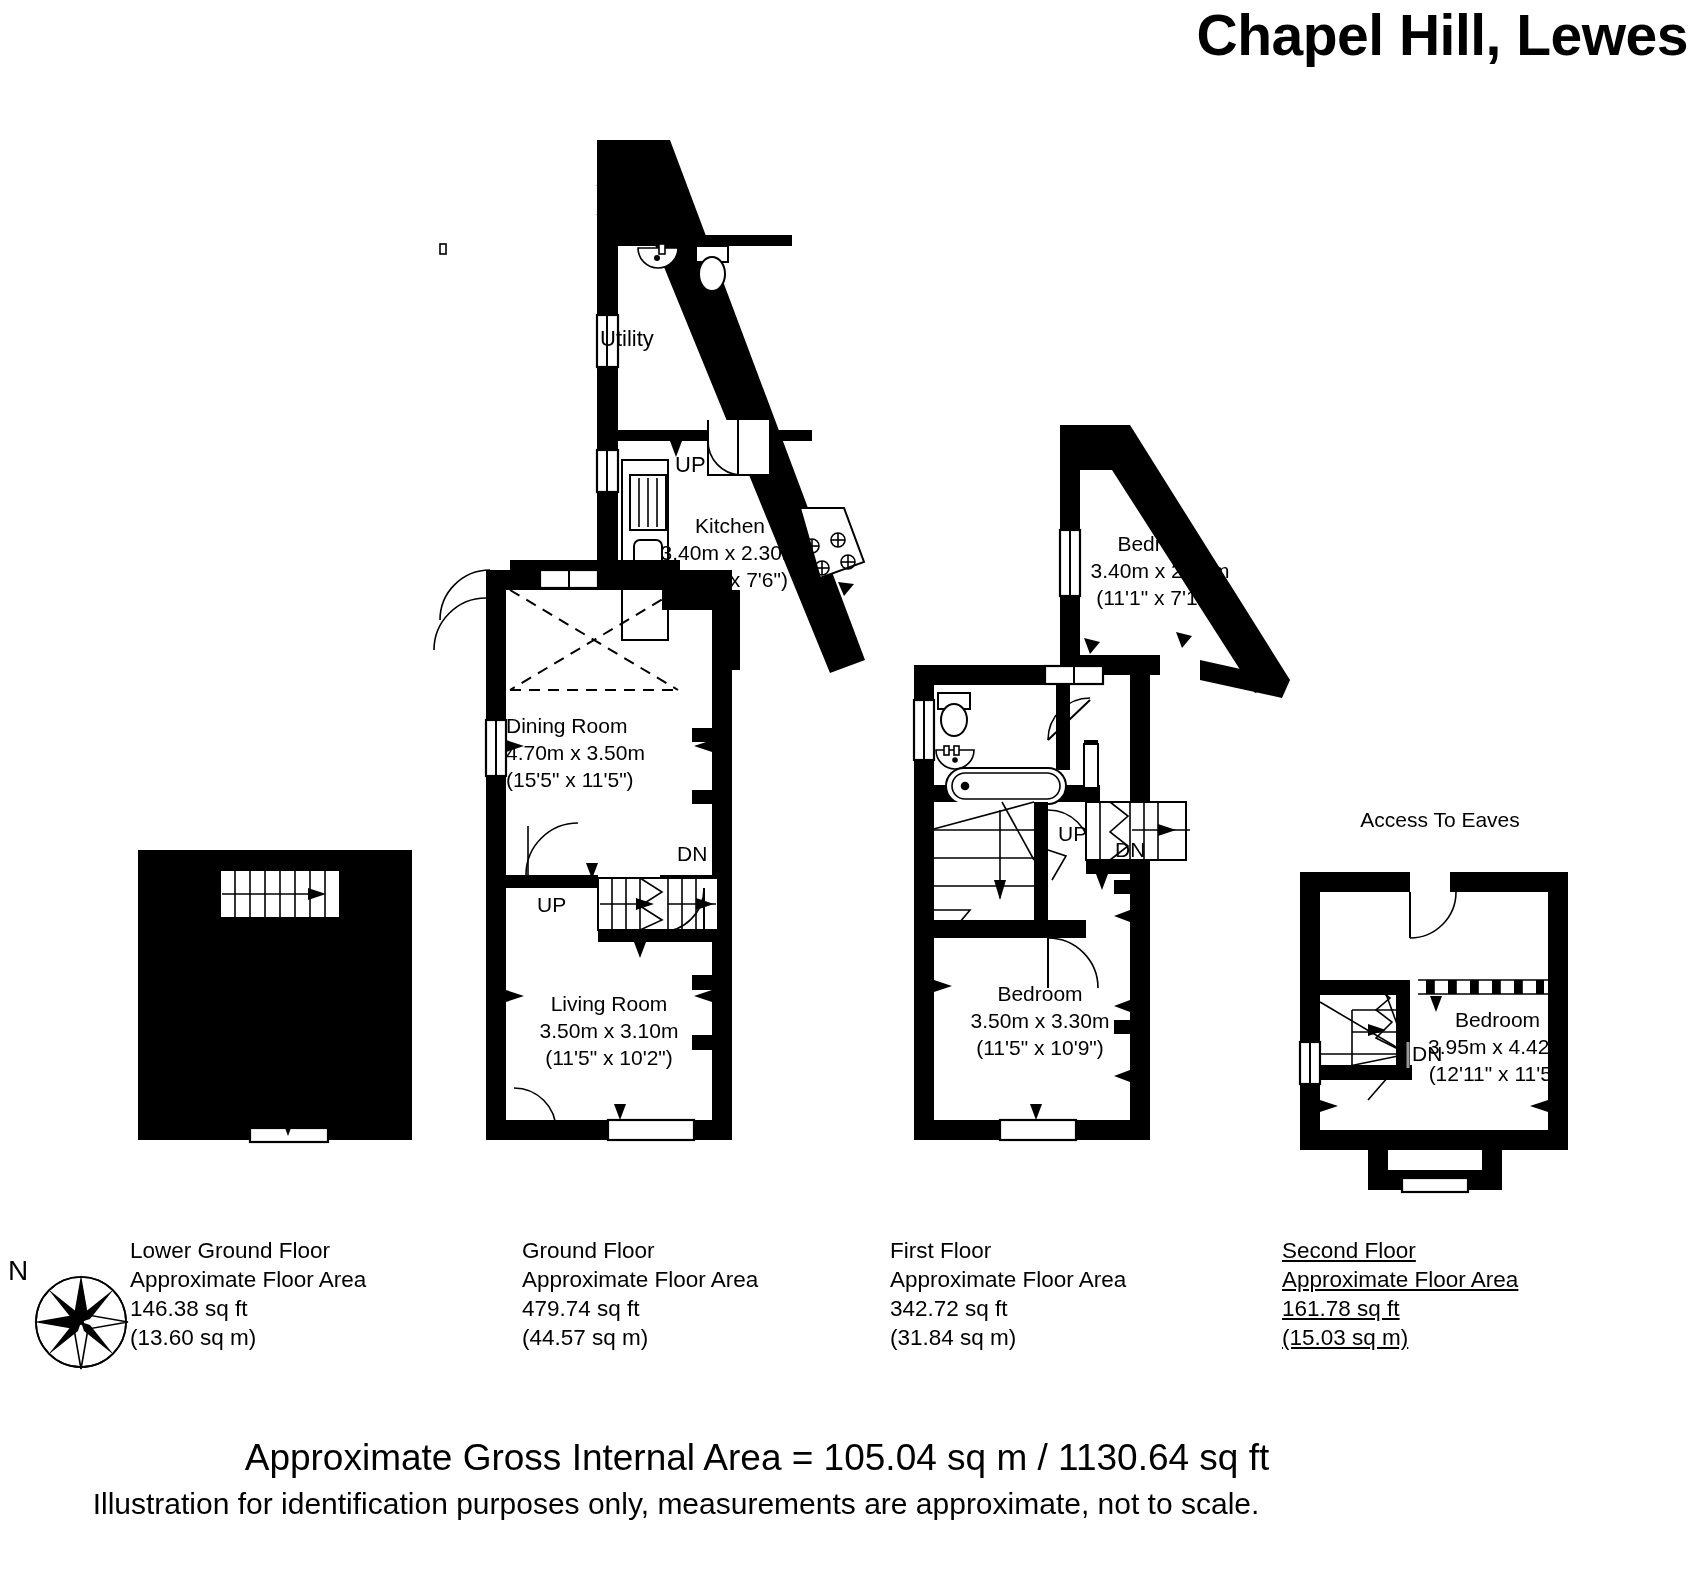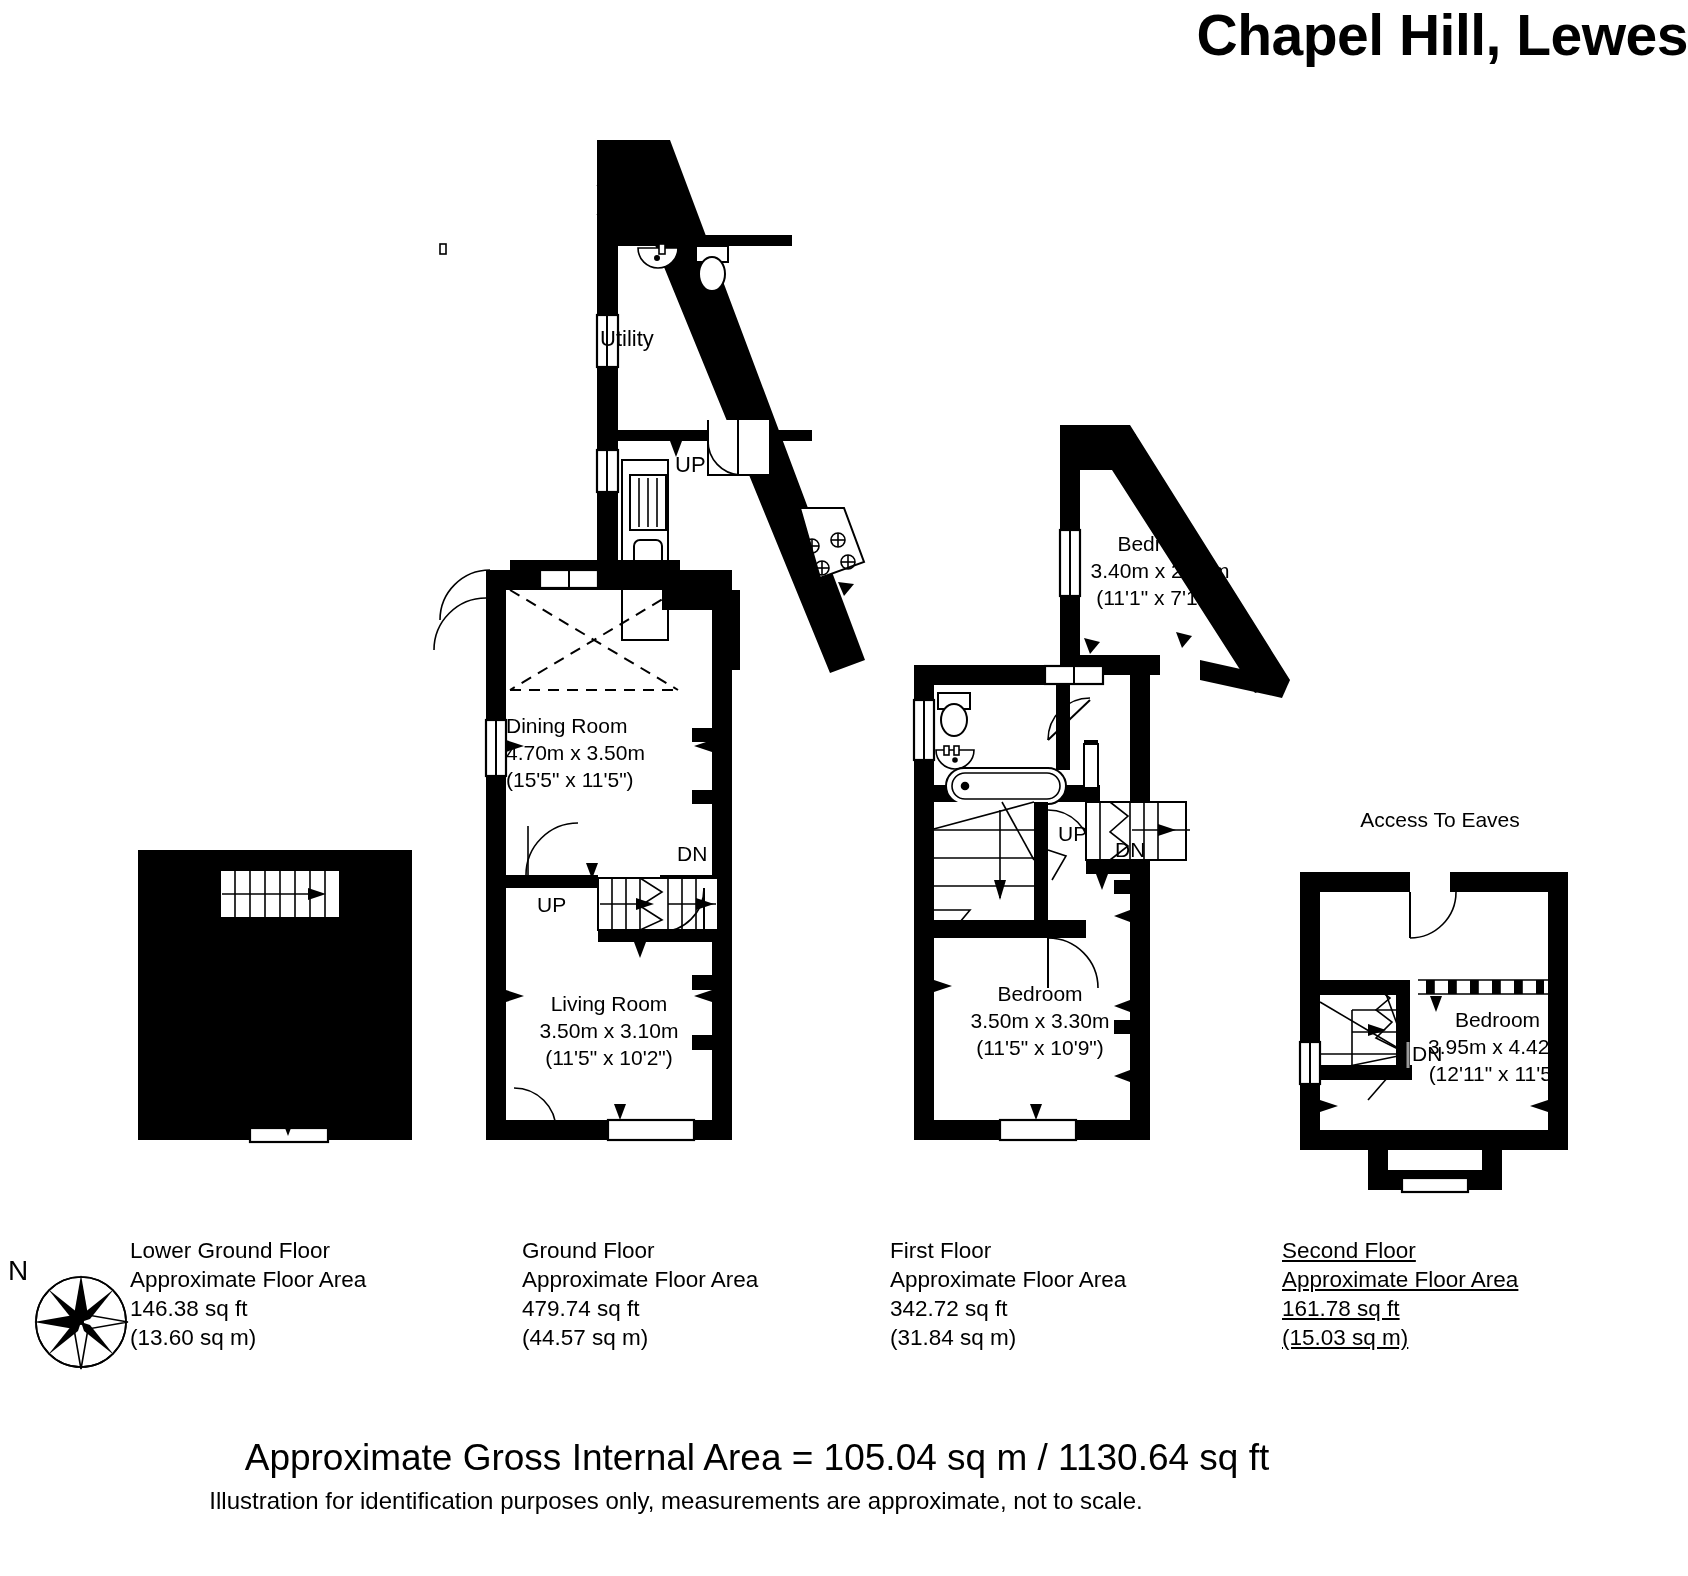--- a/index.html
+++ b/index.html
@@ -7,21 +7,21 @@
 
   #title{
     position:absolute;left:0;top:2px;width:1688px;text-align:right;
     font-size:57px;font-weight:bold;letter-spacing:-0.5px;
   }
 
   .plan{position:absolute;}
   .cap{position:absolute;text-align:left;font-size:22.5px;line-height:29px;}
 
   #gross{position:absolute;left:0;top:1437px;width:1514px;text-align:center;font-size:37px;}
-  #disclaimer{position:absolute;left:0;top:1487px;width:1352px;text-align:center;font-size:24px;}
+  #disclaimer{position:absolute;left:0;top:1487px;width:1352px;text-align:center;font-size:30px;}
 
   #compass{position:absolute;left:8px;top:1255px;width:120px;height:130px;}
   #compass .n{position:absolute;left:0px;top:0px;font-size:28px;}
 
   svg{display:block;overflow:visible;}
   .wall{fill:#000;}
   .thin1{fill:none;stroke:#000;stroke-width:1.6;}
   .dash{fill:none;stroke:#000;stroke-width:2;stroke-dasharray:11 8;}
   .lbl{font-family:"Liberation Sans",sans-serif;font-size:21px;text-anchor:middle;}
 </style>
@@ -209,20 +209,25 @@
     <line x1="264" y1="758" x2="264" y2="802" stroke="#000" stroke-width="2"></line>
 
     <rect x="168" y="990" width="86" height="20" fill="#fff" stroke="#000" stroke-width="2.2"></rect>
     <path class="wall" d="M46,955 L66,955 L66,990 L46,990 Z"></path>
     <path class="thin1" d="M74,958 A42,42 0 0 1 116,1000"></path>
     <polygon points="174,974 180,990 186,974" fill="#000"></polygon>
   </svg>
 
   <div style="position:absolute;left:160px;top:196px;font-size:22px;">Utility</div>
   <div style="position:absolute;left:235px;top:322px;font-size:22px;">UP</div>
+  <div style="position:absolute;left:195px;top:382px;width:190px;text-align:center;font-size:21px;line-height:27px;">
+    <div>Kitchen</div>
+    <div>3.40m x 2.30m</div>
+    <div>(11'1" x 7'6")</div>
+  </div>
   <div style="position:absolute;left:58px;top:582px;width:222px;font-size:21px;line-height:27px;padding-left:8px;">
     <div>Dining Room</div>
     <div>4.70m x 3.50m</div>
     <div>(15'5" x 11'5")</div>
   </div>
   <div style="position:absolute;left:97px;top:763px;font-size:21px;">UP</div>
   <div style="position:absolute;left:237px;top:712px;font-size:21px;">DN</div>
   <div style="position:absolute;left:58px;top:860px;width:222px;text-align:center;font-size:21px;line-height:27px;">
     <div>Living Room</div>
     <div>3.50m x 3.10m</div>

